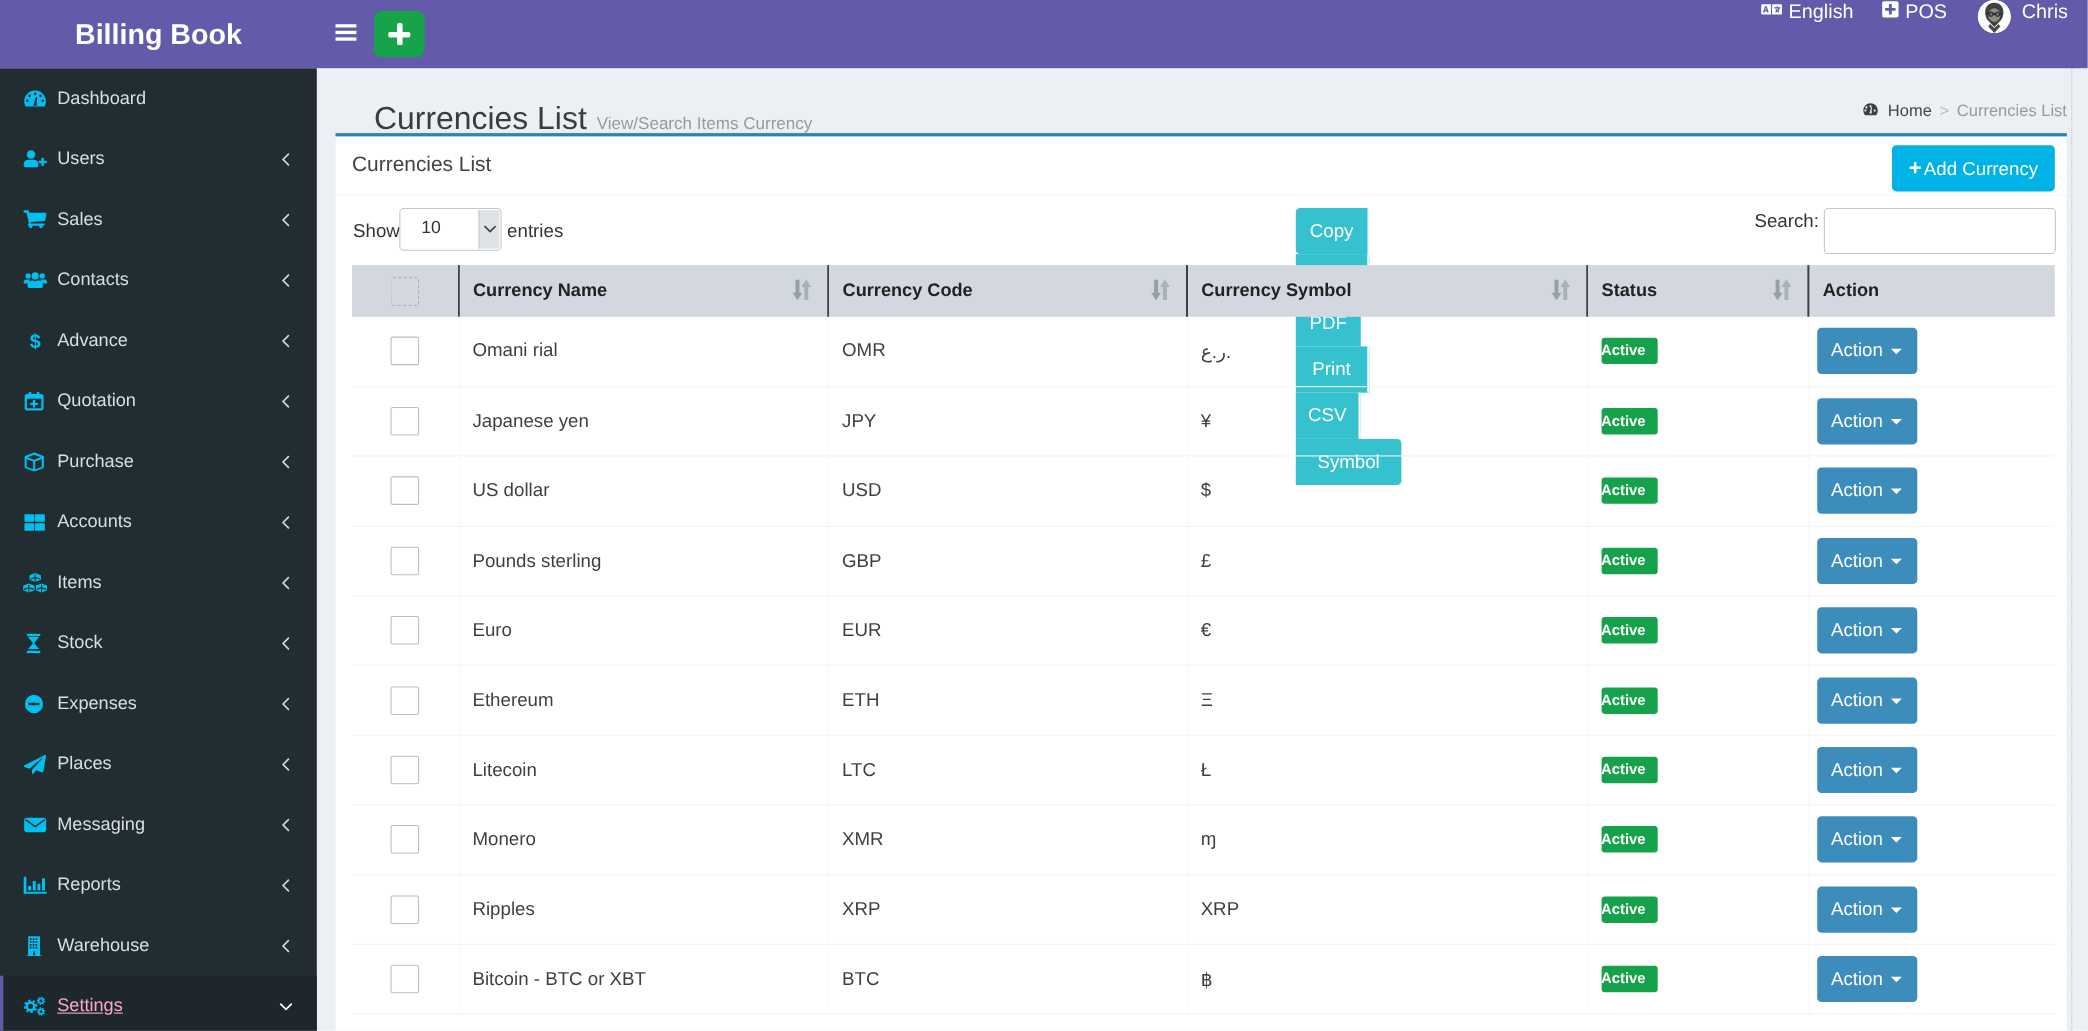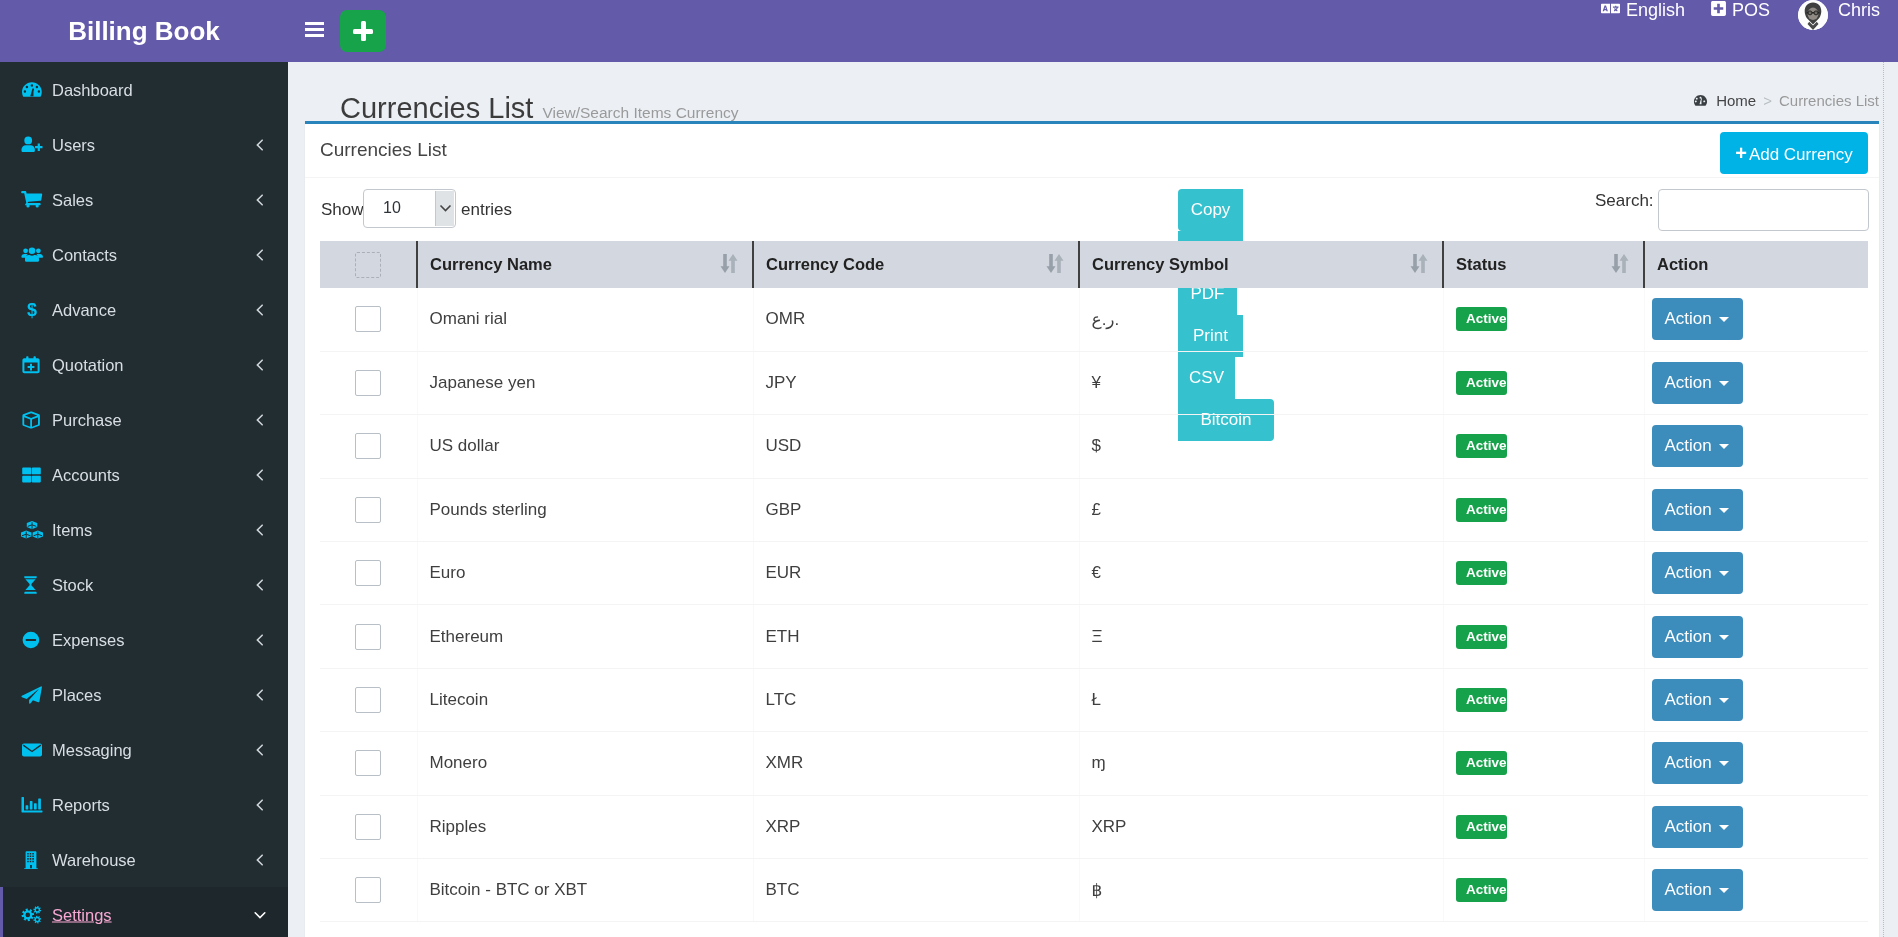--- a/index.html
+++ b/index.html
@@ -70,21 +70,21 @@
 .tbl th { background:#d3d7df; height:47px; font-size:16.5px; font-weight:bold; color:#222; text-align:left;
   padding:0 0 0 12px; border-right:2px solid #404040; position:relative; }
 .tbl th:last-child { border-right:none; }
 .tbl td { height:63.4px; border-bottom:1px solid #f4f4f4; border-right:1px solid #f9f9f9; font-size:17px; color:#3f3f3f; padding:0 0 0 12px; }
 .tbl td:first-child, .tbl th:first-child { padding:0; }
 .tbl td:last-child { border-right:none; }
 .sorticons { position:absolute; right:14px; top:13px; }
 .cb { width:26px; height:26px; background:#fff; border:1px solid #b9bfc6; border-radius:2px; margin:0 auto; }
 .cb-h { width:26px; height:26px; border:1px dashed #aab0b8; border-radius:2px; margin:0 auto; }
 .badge-a { display:inline-block; width:51px; height:24px; background:#16a24a; border-radius:3px; color:#fff;
-  font-size:13.5px; font-weight:bold; text-align:right; line-height:24px; }
+  font-size:13.5px; font-weight:bold; text-align:left; line-height:24px; }
 .btn-action { display:inline-block; width:91px; height:42px; background:#3c8dbc; border-radius:4px; color:#fff;
   font-size:17px; text-align:center; line-height:42px; margin-left:-5px; }
 .btn-action .caret { display:inline-block; width:0; height:0; border-left:5px solid transparent; border-right:5px solid transparent;
   border-top:5px solid #fff; margin-left:3px; vertical-align:middle; }
 
 
 .scroll-line { position:absolute; left:1883px; top:62px; height:875px; width:0; border-left:1px dotted #b7bec7; }
 </style>
 </head>
 <body>
@@ -287,21 +287,21 @@
             </svg>
           </span>
         </div>
       <span class="lbl-entries">entries</span>
       <div class="dt-buttons">
           <div class="dt-btn" style="width:67px">Copy</div>
           <div class="dt-btn" style="width:67px">Excel</div>
           <div class="dt-btn" style="width:61px">PDF</div>
           <div class="dt-btn" style="width:67px">Print</div>
           <div class="dt-btn" style="width:59px">CSV</div>
-          <div class="dt-btn" style="width:96px">Bitcoin</div>
+          <div class="dt-btn" style="width:96px">Symbol</div>
         </div>
       <span class="lbl-search">Search:</span>
       <div class="inp-search"></div>
     </div>
     <table class="tbl" id="tbl">
         <colgroup>
           <col style="width:97px">
           <col style="width:336px">
           <col style="width:326px">
           <col style="width:364px">

